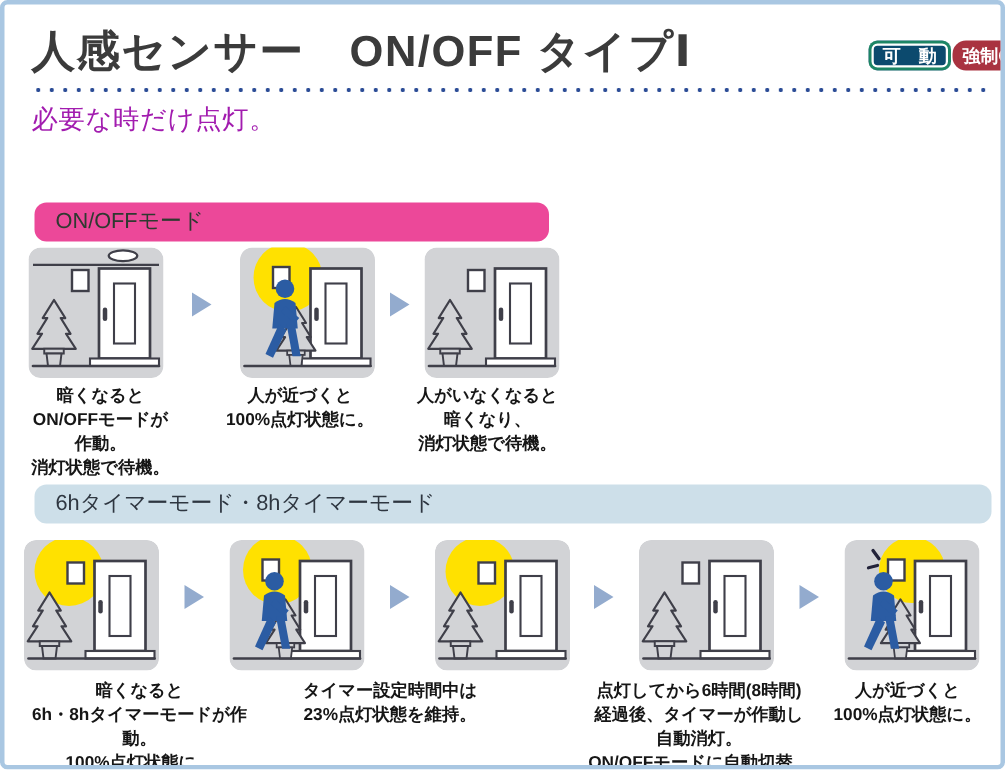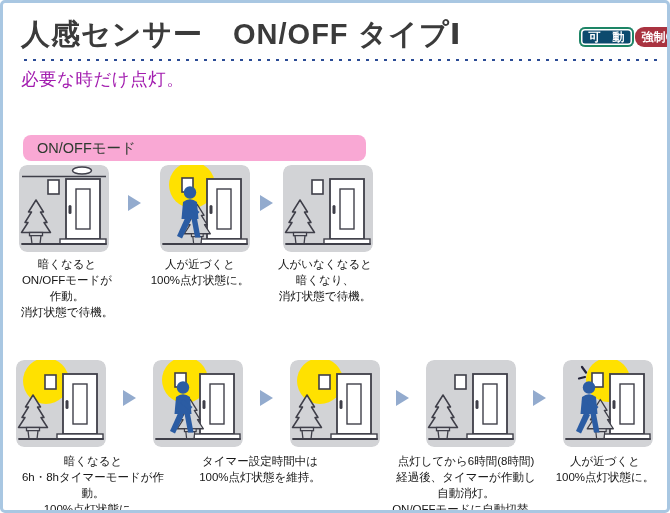--- a/index.html
+++ b/index.html
@@ -27,21 +27,21 @@
   }
   
   .intro{position:absolute;left:18px;margin:0;font-size:17.5px;color:#a21caf;letter-spacing:0.5px;white-space:nowrap;}
   .intro-1{top:64px;}
   .intro-2{top:88px;}
   
   .section-bar{
     position:absolute;height:26px;line-height:26px;border-radius:8px;
     font-size:14.5px;color:#2e3a30;padding-left:14px;box-sizing:border-box;
   }
-  .bar-1{left:20px;top:132px;width:343px;background:#f9a8d4;}
+  .bar-1{left:20px;top:132px;width:343px;background:#ec4899;}
   .bar-2{left:20px;top:320px;width:638px;background:#cddfe9;color:#2e3640;}
   
   .panel{position:absolute;width:90px;height:87px;clip-path:inset(0 round 8px);}
   .pbg{fill:#d2d3d6;}
   .glow{fill:#ffe100;}
   .sensor{fill:#fff;stroke:#3f3f49;stroke-width:1.6;}
   .ground{stroke:#3f3f49;stroke-width:1.8;stroke-linecap:round;}
   .ceil{stroke:#3f3f49;stroke-width:1.5;}
   .lamp{fill:#fff;stroke:#3f3f49;stroke-width:1.5;}
   .mark{stroke:#23233a;stroke-width:2.2;stroke-linecap:round;}
@@ -54,21 +54,21 @@
   .arrow{
     position:absolute;width:0;height:0;
     border-top:8px solid transparent;border-bottom:8px solid transparent;
     border-left:13px solid #93abce;
   }
   .a-r1{top:192px;} .a-r1.a1{left:125px;} .a-r1.a2{left:257px;}
   .a-r2{top:387px;} .a-r2.a1{left:120px;} .a-r2.a2{left:257px;} .a-r2.a3{left:393px;} .a-r2.a4{left:530px;}
   
   .caption{
     position:absolute;font-size:11.5px;line-height:1.4;text-align:center;
-    white-space:pre-line;color:#161616;
+    white-space:pre-line;color:#161616;font-weight:bold;
   }
   .c10{left:6px;top:253px;width:116px;}
   .c11{left:133px;top:253px;width:128px;}
   .c12{left:254px;top:253px;width:136px;text-align:center;}
   .c20{left:8px;top:450px;width:164px;}
   .c21{left:177px;top:450px;width:160px;}
   .c22{left:378px;top:450px;width:170px;}
   .c23{left:531px;top:450px;width:142px;}
 </style>
 </head>
@@ -142,20 +142,21 @@
   <div class="caption c10">暗くなると
 ON/OFFモードが
 作動。
 消灯状態で待機。</div>
   <div class="caption c11">人が近づくと
 100%点灯状態に。</div>
   <div class="caption c12">人がいなくなると
 暗くなり、
 消灯状態で待機。</div>
 
+  <div class="section-bar bar-2">6hタイマーモード・8hタイマーモード</div>
 
   <svg class="panel r2 p1" viewBox="0 0 90 87">
     <rect class="pbg" x="0" y="0" width="90" height="87" rx="8"></rect>
     <circle class="glow" cx="30" cy="21" r="23"></circle>
     <use href="#g-tree"></use>
     <use href="#g-door"></use>
     <rect class="sensor" x="29" y="15" width="11" height="14"></rect>
     <line class="ground" x1="3" y1="79" x2="87" y2="79"></line>
   </svg>
 
@@ -200,21 +201,21 @@
 
   <div class="arrow a-r2 a1"></div>
   <div class="arrow a-r2 a2"></div>
   <div class="arrow a-r2 a3"></div>
   <div class="arrow a-r2 a4"></div>
 
   <div class="caption c20">暗くなると
 6h・8hタイマーモードが作動。
 100%点灯状態に。</div>
   <div class="caption c21">タイマー設定時間中は
-100%点灯状態を維持。</div>
+23%点灯状態を維持。</div>
   <div class="caption c22">点灯してから6時間(8時間)
 経過後、タイマーが作動し
 自動消灯。
 ON/OFFモードに自動切替。</div>
   <div class="caption c23">人が近づくと
 100%点灯状態に。</div>
 
 </div>
 
 </body></html>

